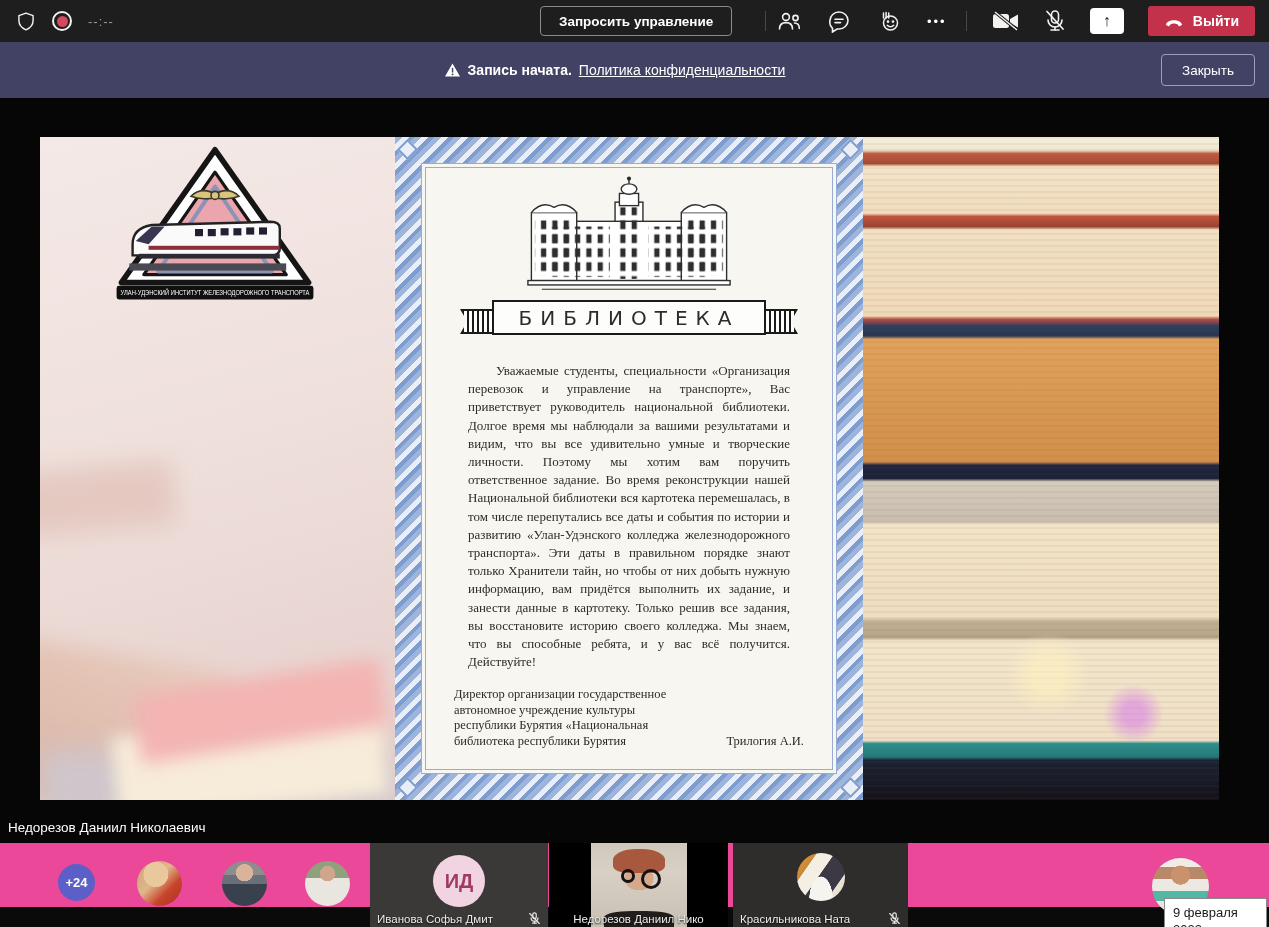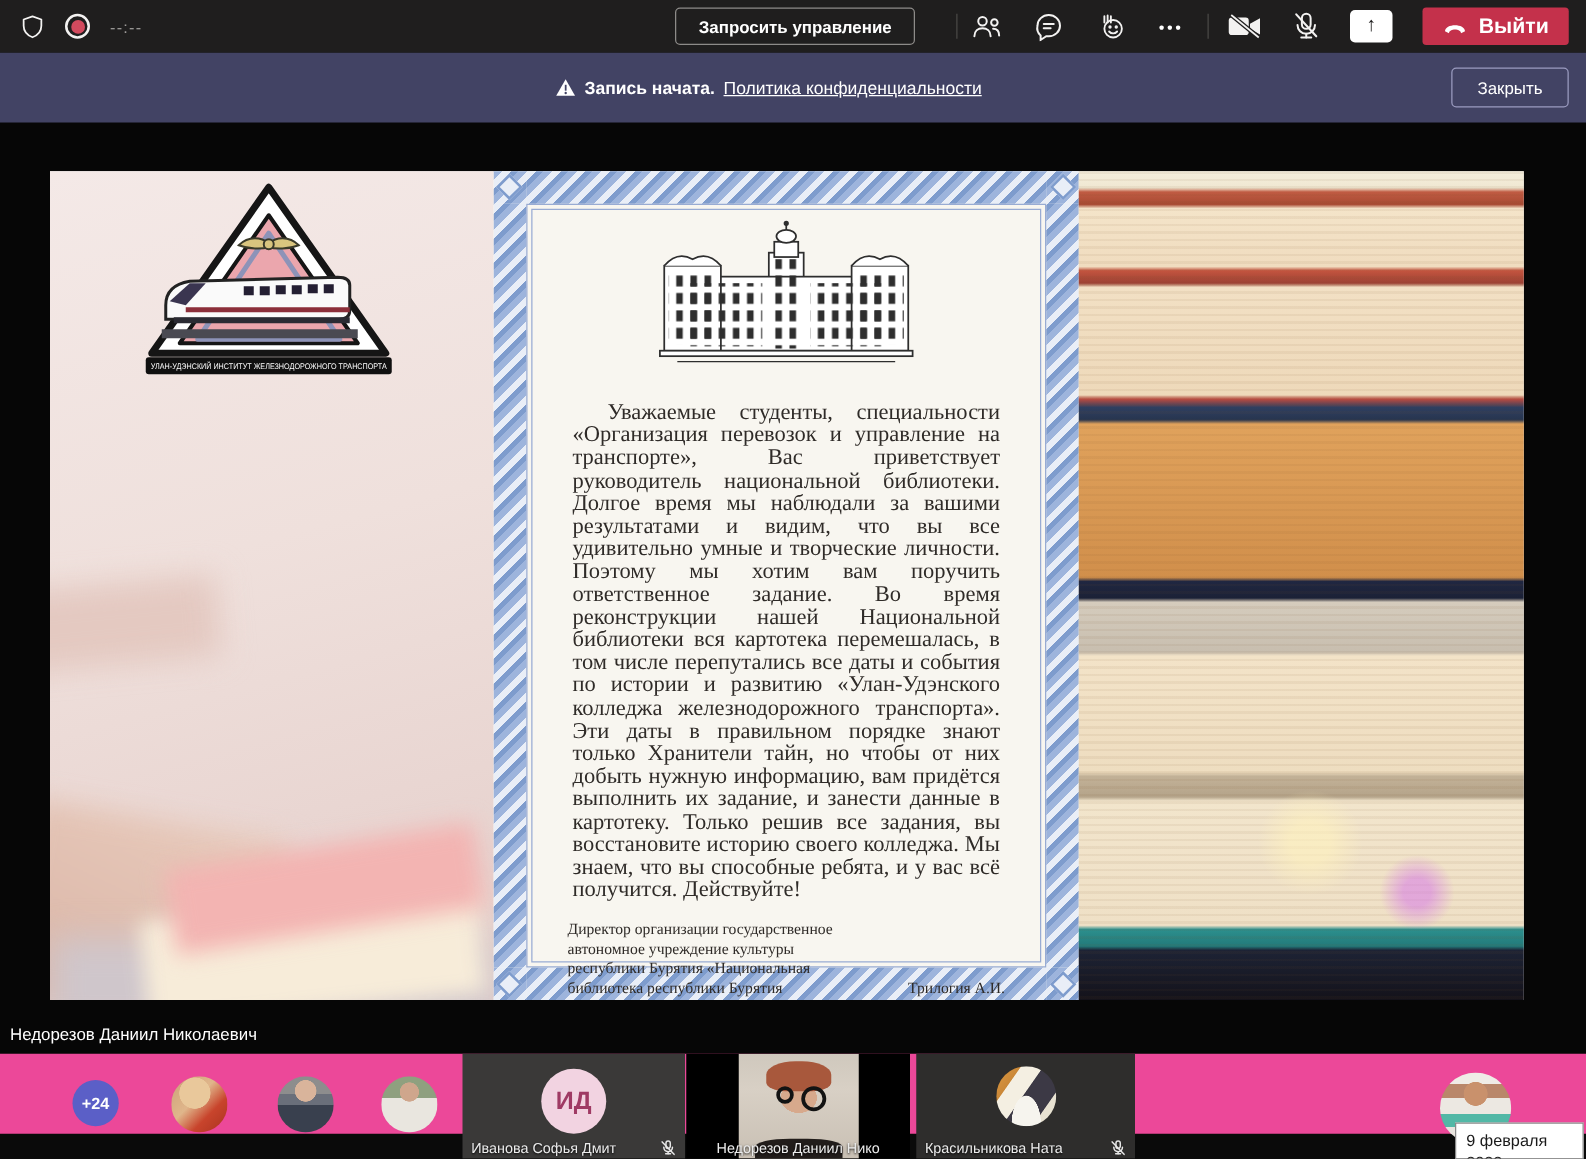--- a/index.html
+++ b/index.html
@@ -13,21 +13,21 @@
   .tb-timer { color:#9d9b99; font-size:13px; letter-spacing:1px; }
   .rec-dot { width:20px; height:20px; border-radius:50%; border:2px solid #f3f2f1; display:flex; align-items:center; justify-content:center; }
   .rec-dot i { width:11px; height:11px; border-radius:50%; background:#d24a5e; }
   .btn-request { position:absolute; left:540px; top:6px; height:30px; padding:0 18px; background:transparent; border:1px solid #8d8b89; border-radius:4px; color:#fff; font-size:13.5px; font-weight:bold; font-family:inherit; cursor:pointer; }
   .tb-divider { position:absolute; top:11px; width:1px; height:20px; background:#4a4846; }
   .tb-icons { position:absolute; left:776px; top:0; height:42px; display:flex; align-items:center; gap:25px; }
   .tb-icons .icon-btn, .tb-right .icon-btn { background:none; border:none; cursor:pointer; display:flex; align-items:center; justify-content:center; padding:0; }
   .more-dots { color:#fff; font-size:13px; letter-spacing:2px; }
   .tb-right { position:absolute; right:14px; top:0; height:42px; display:flex; align-items:center; gap:24px; }
   .btn-share { width:34px; height:26px; background:#fff; border:none; border-radius:4px; color:#1f1e1e; font-size:16px; font-weight:bold; line-height:1; cursor:pointer; }
-  .btn-leave { height:30px; padding:0 16px; background:#c4314b; border:none; border-radius:3px; color:#fff; font-size:17px; font-weight:bold; font-family:inherit; display:flex; align-items:center; gap:9px; cursor:pointer; }
+  .btn-leave { height:30px; padding:0 16px; background:#c4314b; border:none; border-radius:3px; color:#fff; font-size:14px; font-weight:bold; font-family:inherit; display:flex; align-items:center; gap:9px; cursor:pointer; }
 
   
   .banner { position:absolute; left:0; top:42px; width:1269px; height:56px; background:#424364; z-index:4; display:flex; align-items:center; justify-content:center; }
   .banner-text { display:flex; align-items:center; gap:7px; color:#fff; font-size:14px; margin-right:40px; }
   .banner-text b { font-weight:bold; }
   .banner-link { color:#fff; text-decoration:underline; cursor:pointer; }
   .btn-close-banner { position:absolute; right:14px; top:12px; height:32px; padding:0 20px; background:transparent; border:1px solid #9b9cc0; border-radius:4px; color:#fff; font-size:13.5px; font-family:inherit; cursor:pointer; }
 
   
   .stage { position:absolute; left:0; top:98px; width:1269px; height:745px; background:#060606; }
@@ -51,21 +51,21 @@
   .cc-tl { top:-21px; left:-21px; } .cc-tr { top:-21px; right:-21px; }
   .cc-bl { bottom:-21px; left:-21px; } .cc-br { bottom:-21px; right:-21px; }
   .cert-inner { position:absolute; inset:4px; border:1px solid #98abd3; box-shadow:0 0 0 3px #f8f6f0,0 0 0 4px #98abd3; padding:6px 0; }
   .cert-building { display:block; margin:2px auto 0; }
   .ribbon { position:relative; width:330px; height:40px; margin:2px auto 0; }
   .ribbon-flag { position:absolute; top:9px; width:36px; height:25px; border:2px solid #1a1a1a;
     background:repeating-linear-gradient(90deg,#1a1a1a 0 2px,#fdfdfb 2px 5px); }
   .rf-left { left:-4px; clip-path:polygon(0 0,100% 0,100% 100%,0 100%,20% 50%); }
   .rf-right { right:-4px; clip-path:polygon(0 0,100% 0,80% 50%,100% 100%,0 100%); }
   .ribbon-center { position:absolute; left:28px; right:28px; top:0; bottom:5px; background:#fdfdfb; border:2.5px solid #1a1a1a; display:flex; align-items:center; justify-content:center; font-size:20px; letter-spacing:8px; color:#2c2c2c; font-family:"DejaVu Sans",sans-serif; }
-  .cert-letter { margin:22px 32px 0; font-family:"Liberation Serif",serif; font-size:18px; line-height:18.2px; text-align:justify; text-indent:28px; color:#2f2b28; }
+  .cert-letter { margin:22px 42px 0; font-family:"Liberation Serif",serif; font-size:13px; line-height:18.2px; text-align:justify; text-indent:28px; color:#2f2b28; }
   .cert-sign { display:flex; justify-content:space-between; align-items:flex-end; margin:16px 28px 0; font-family:"Liberation Serif",serif; font-size:12.5px; line-height:15.5px; color:#2f2b28; }
   .cert-sign .sig-block { white-space:pre-line; max-width:300px; }
 
   
   .slide-right { position:relative; width:356px; height:663px;
     background:
       radial-gradient(circle at 76% 87%, rgba(214,120,232,0.55) 0 11px, rgba(214,120,232,0) 30px),
       radial-gradient(circle at 52% 81%, rgba(255,242,190,0.6) 0 16px, rgba(255,242,190,0) 42px),
       repeating-linear-gradient(180deg, rgba(120,80,40,0.07) 0 2px, rgba(0,0,0,0) 2px 6px),
       linear-gradient(180deg,
@@ -280,20 +280,25 @@
               <path d="M190 42 Q202 28 216 36 Q230 28 242 42" fill="#ffffff"></path>
               <rect x="14" y="120" width="232" height="5"></rect>
             </g>
             <rect x="38" y="58" width="70" height="58" fill="url(#win)"></rect>
             <rect x="152" y="58" width="70" height="58" fill="url(#win)"></rect>
             <rect x="22" y="50" width="44" height="64" fill="url(#win)"></rect>
             <rect x="194" y="50" width="44" height="64" fill="url(#win)"></rect>
             <rect x="118" y="36" width="24" height="82" fill="url(#win)"></rect>
             <line x1="30" y1="130" x2="230" y2="130" stroke="#2e2e2e" stroke-width="1.2"></line>
           </svg>
+          <div class="ribbon">
+            <span class="ribbon-flag rf-left"></span>
+            <span class="ribbon-flag rf-right"></span>
+            <div class="ribbon-center">БИБЛИОТЕКА</div>
+          </div>
           <p class="cert-letter">Уважаемые студенты, специальности «Организация перевозок и управление на транспорте», Вас приветствует руководитель национальной библиотеки. Долгое время мы наблюдали за вашими результатами и видим, что вы все удивительно умные и творческие личности. Поэтому мы хотим вам поручить ответственное задание. Во время реконструкции нашей Национальной библиотеки вся картотека перемешалась, в том числе перепутались все даты и события по истории и развитию «Улан-Удэнского колледжа железнодорожного транспорта». Эти даты в правильном порядке знают только Хранители тайн, но чтобы от них добыть нужную информацию, вам придётся выполнить их задание, и занести данные в картотеку. Только решив все задания, вы восстановите историю своего колледжа. Мы знаем, что вы способные ребята, и у вас всё получится. Действуйте!</p>
           <div class="cert-sign">
             <span class="sig-block">Директор  организации государственное
 автономное учреждение культуры
 республики Бурятия «Национальная
 библиотека республики Бурятия</span>
             <span>Трилогия А.И.</span>
           </div>
         </div>
       </div>

